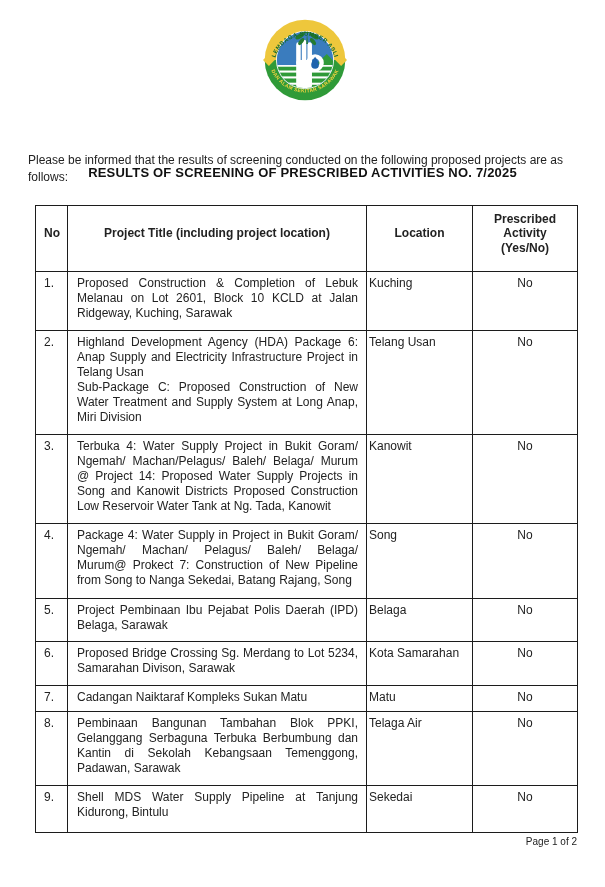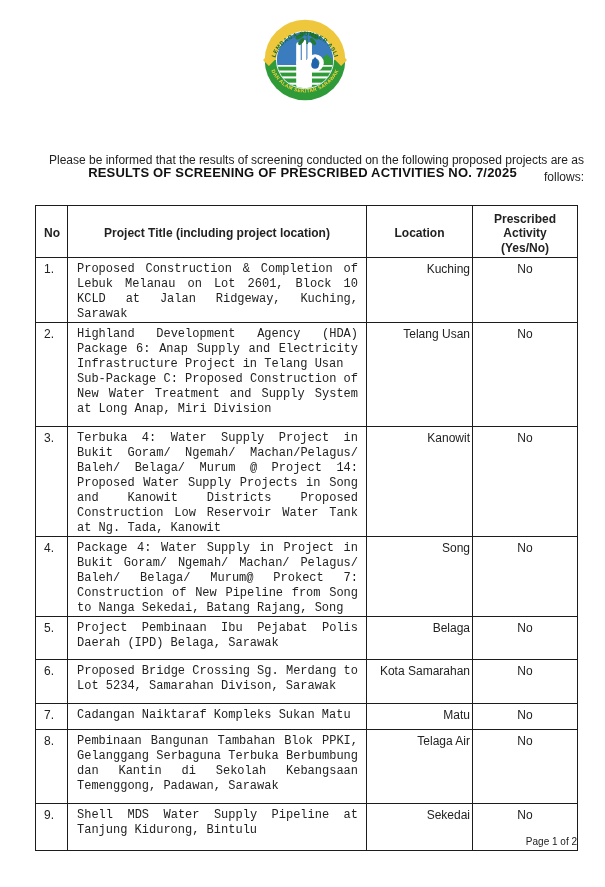--- a/index.html
+++ b/index.html
@@ -34,21 +34,20 @@
     margin-top: 44px;
   }
   .intro {
     position: absolute;
     top: 152px;
     left: 28px;
     width: 556px;
     font-size: 12px;
     line-height: 1.42;
     color: #222;
-    text-align: right;
   }
   table.screening {
     position: absolute;
     top: 205px;
     left: 35px;
     width: 542px;
     border-collapse: collapse;
     table-layout: fixed;
     font-size: 12px;
     color: #222;
@@ -58,28 +57,28 @@
   table.screening col.c-loc  { width: 106px; }
   table.screening col.c-yn   { width: 105px; }
   table.screening th, table.screening td {
     border: 1px solid #1c1c1c;
     vertical-align: top;
   }
   table.screening th {
     font-weight: bold;
     text-align: center;
     line-height: 1.2;
-    padding: 6px 8px 2px 8px;
+    padding: 6px 8px 16px 8px;
     font-size: 12px;
     vertical-align: middle;
   }
   td.cell-no { text-align: left; padding: 4px 2px 0 8px; }
-  td.cell-title { text-align: justify; padding: 4px 8px 0 9px; line-height: 15px; font-family: Liberation Mono, monospace; }
+  td.cell-title { text-align: justify; padding: 4px 8px 0 9px; line-height: 15px; }
   td.cell-title .para { text-align: justify; }
-  td.cell-loc { text-align: right; padding: 4px 2px 0 2px; }
+  td.cell-loc { text-align: left; padding: 4px 2px 0 2px; }
   td.cell-yn { text-align: center; padding: 4px 2px 0 2px; }
   tr.hrow { height: 45px; }
   tr.r1 { height: 59px; }
   tr.r2 { height: 104px; }
   tr.r3 { height: 89px; }
   tr.r4 { height: 75px; }
   tr.r5 { height: 43px; }
   tr.r6 { height: 44px; }
   tr.r7 { height: 26px; }
   tr.r8 { height: 74px; }

